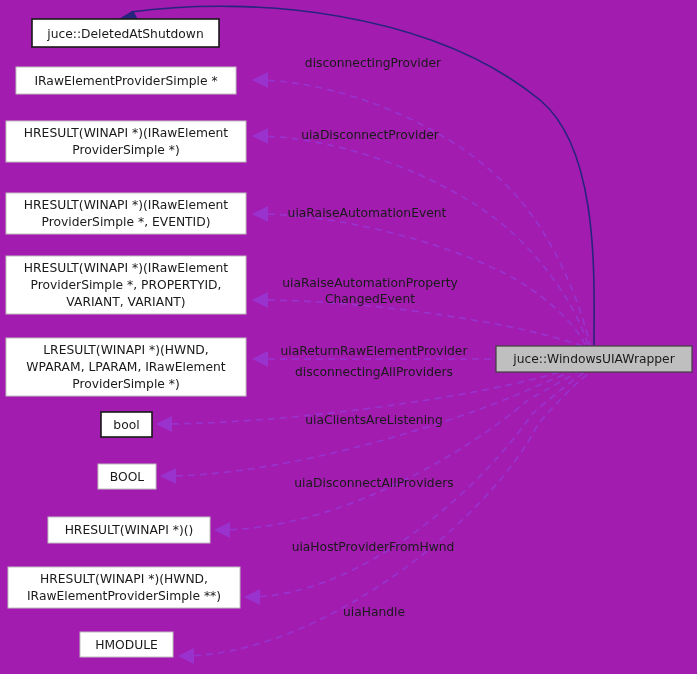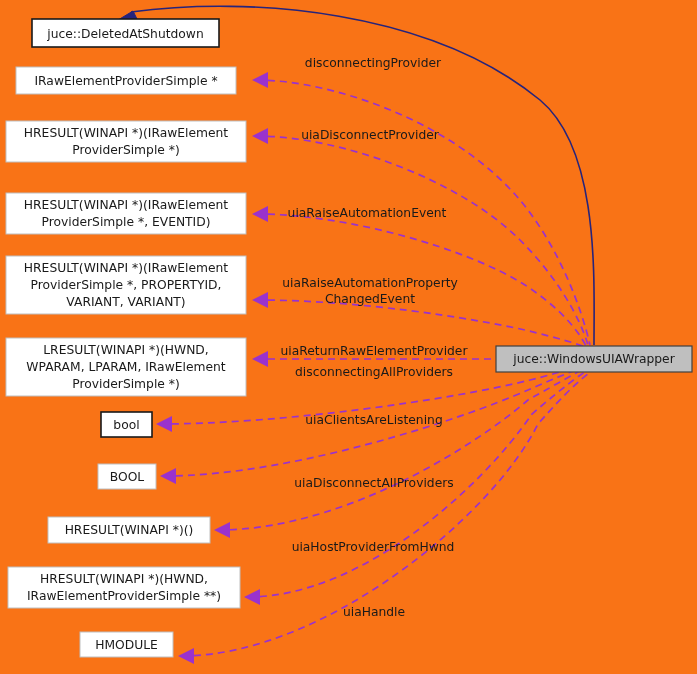--- a/index.html
+++ b/index.html
@@ -10,21 +10,21 @@
   body {
     font-family: "DejaVu Sans", sans-serif;
     width: 697px;
     height: 674px;
     overflow: hidden;
   }
   #diagram-root {
     position: relative;
     width: 697px;
     height: 674px;
-    background: #f97316;
+    background: #a21caf;
     text-align: right;
   }
   svg#graph {
     position: absolute;
     top: 0;
     left: 0;
     width: 697px;
     height: 674px;
     display: block;
   }

